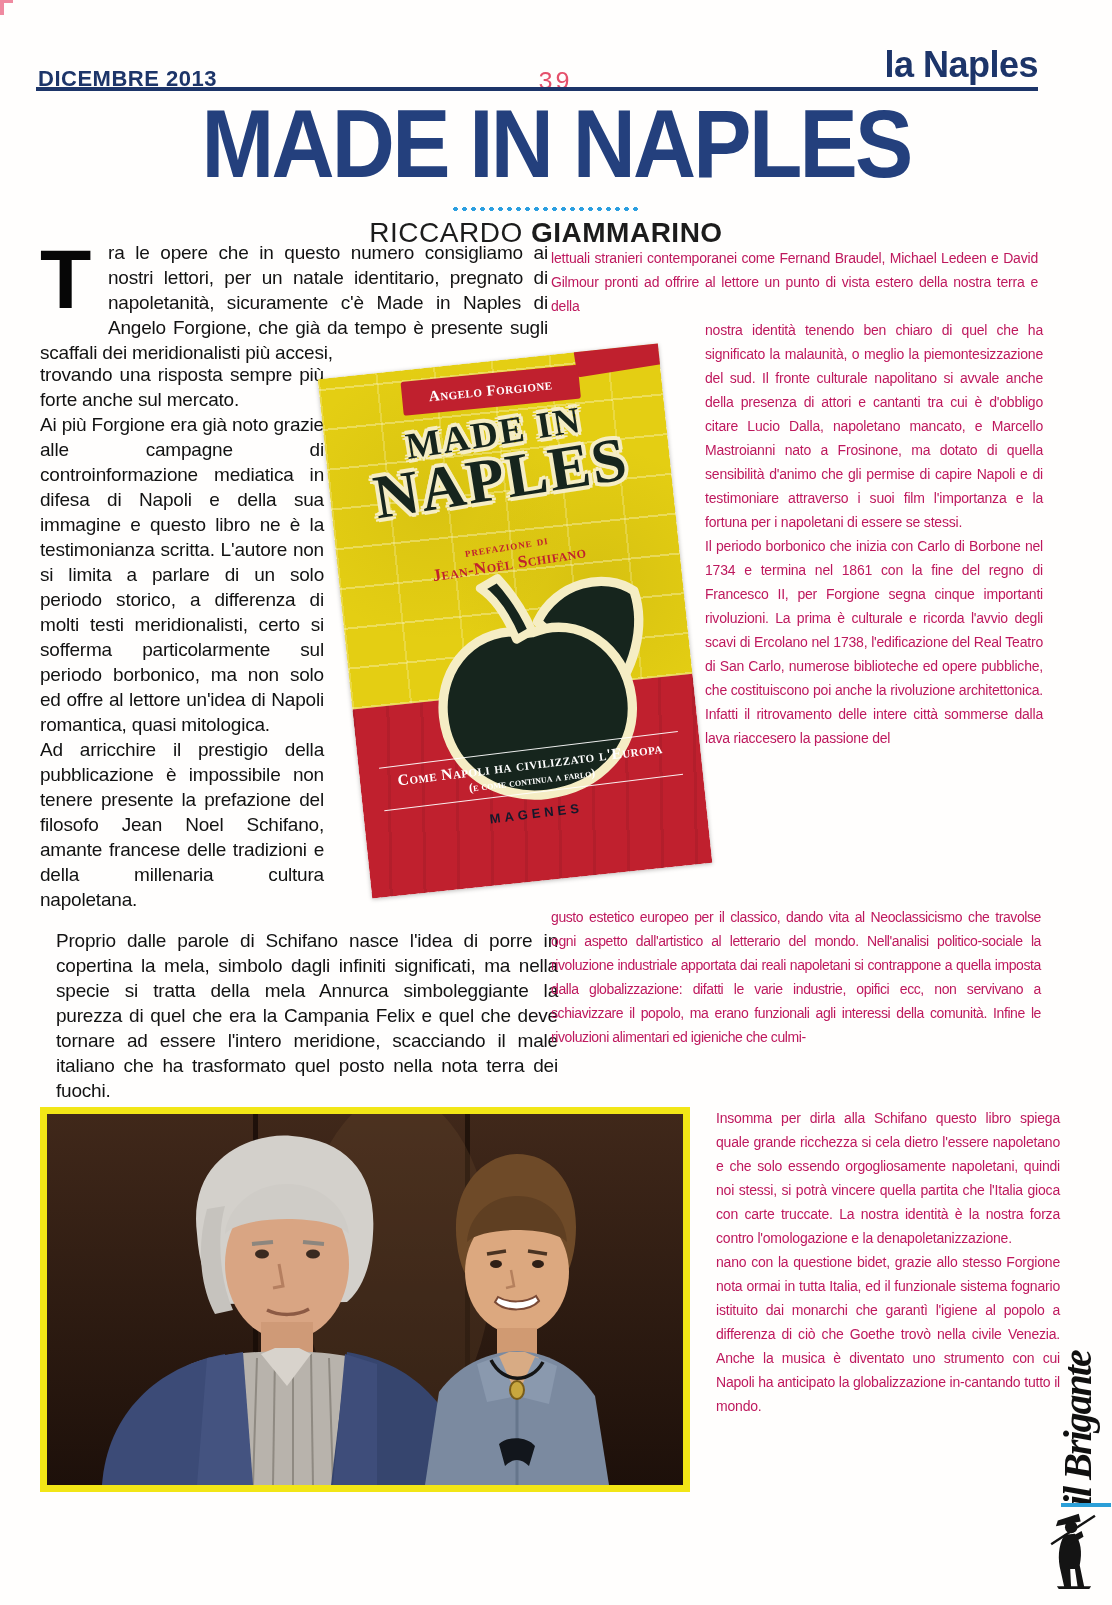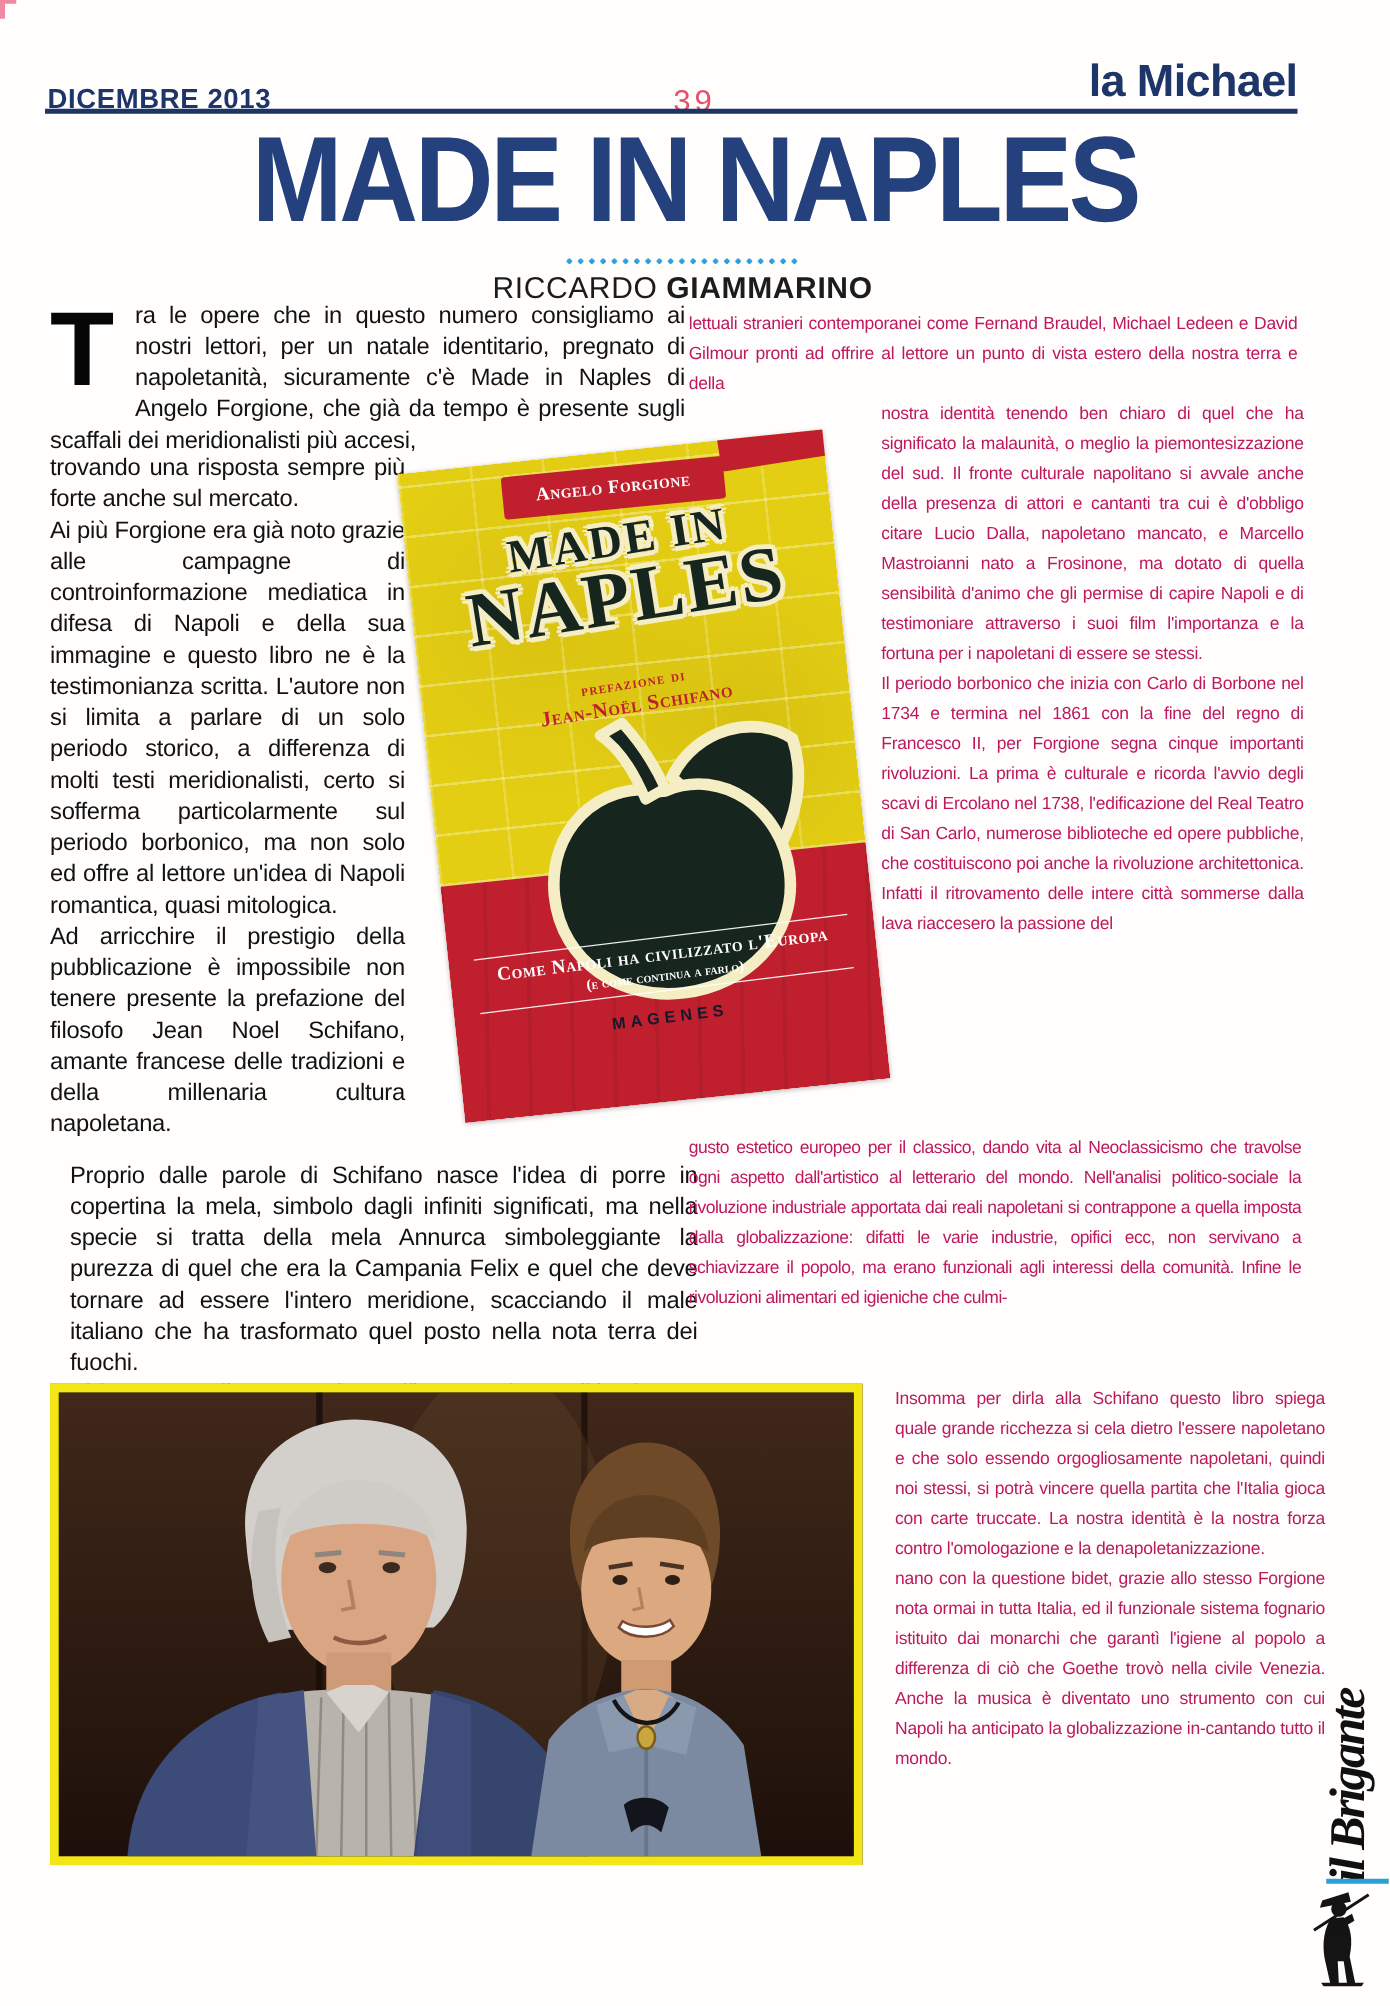--- a/index.html
+++ b/index.html
@@ -33,21 +33,21 @@
     color:var(--navy);letter-spacing:-.5px;}
   .hdr-rule{position:absolute;left:36px;top:87px;width:1002px;height:4px;background:var(--navy);}
   
   .art-title{position:absolute;left:0;top:98px;width:1112px;height:92px;line-height:92px;
     text-align:center;font-size:97px;font-weight:bold;color:var(--title-navy);
     letter-spacing:-3px;transform:scaleX(.9);white-space:nowrap;}
   .byline-dots{position:absolute;left:451px;top:206px;width:190px;height:6px;
     background-image:radial-gradient(circle 2.2px,var(--dot-blue) 95%,transparent);
     background-size:9px 6px;background-repeat:repeat-x;}
   .byline{position:absolute;left:0;top:217px;width:1092px;text-align:center;
-    font-size:24px;color:#1c1c1c;letter-spacing:.5px;}
+    font-size:28px;color:#1c1c1c;letter-spacing:.5px;}
   .byline .last{font-weight:bold;}
   
   .tb{position:absolute;text-align:justify;hyphens:none;}
   .tb p{margin:0;}
   .col-l{font-size:19px;line-height:25px;letter-spacing:-.2px;color:#121212;}
   .col-r{font-size:14px;line-height:24px;letter-spacing:-.2px;color:#be185d;}
   .blk-l1{left:40px;top:240px;width:508px;}
   .blk-l2{left:40px;top:362px;width:284px;}
   .blk-l3{left:40px;top:928px;width:502px;margin-left:16px;}
   .blk-r1{left:551px;top:246px;width:487px;}
@@ -109,21 +109,21 @@
 </style>
 </head>
 <body>
 
 <div class="page">
 
   <div class="crop-mark"></div>
 
   <div class="hdr-date">DICEMBRE 2013</div>
   <div class="hdr-page">39</div>
-  <div class="hdr-brand">la Michael</div>
+  <div class="hdr-brand">la Naples</div>
   <div class="hdr-rule"></div>
 
   <div class="art-title">MADE IN NAPLES</div>
   <div class="byline-dots"></div>
   <div class="byline">
     <span>RICCARDO</span>
     <span> </span>
     <span class="last">GIAMMARINO</span>
   </div>
 

